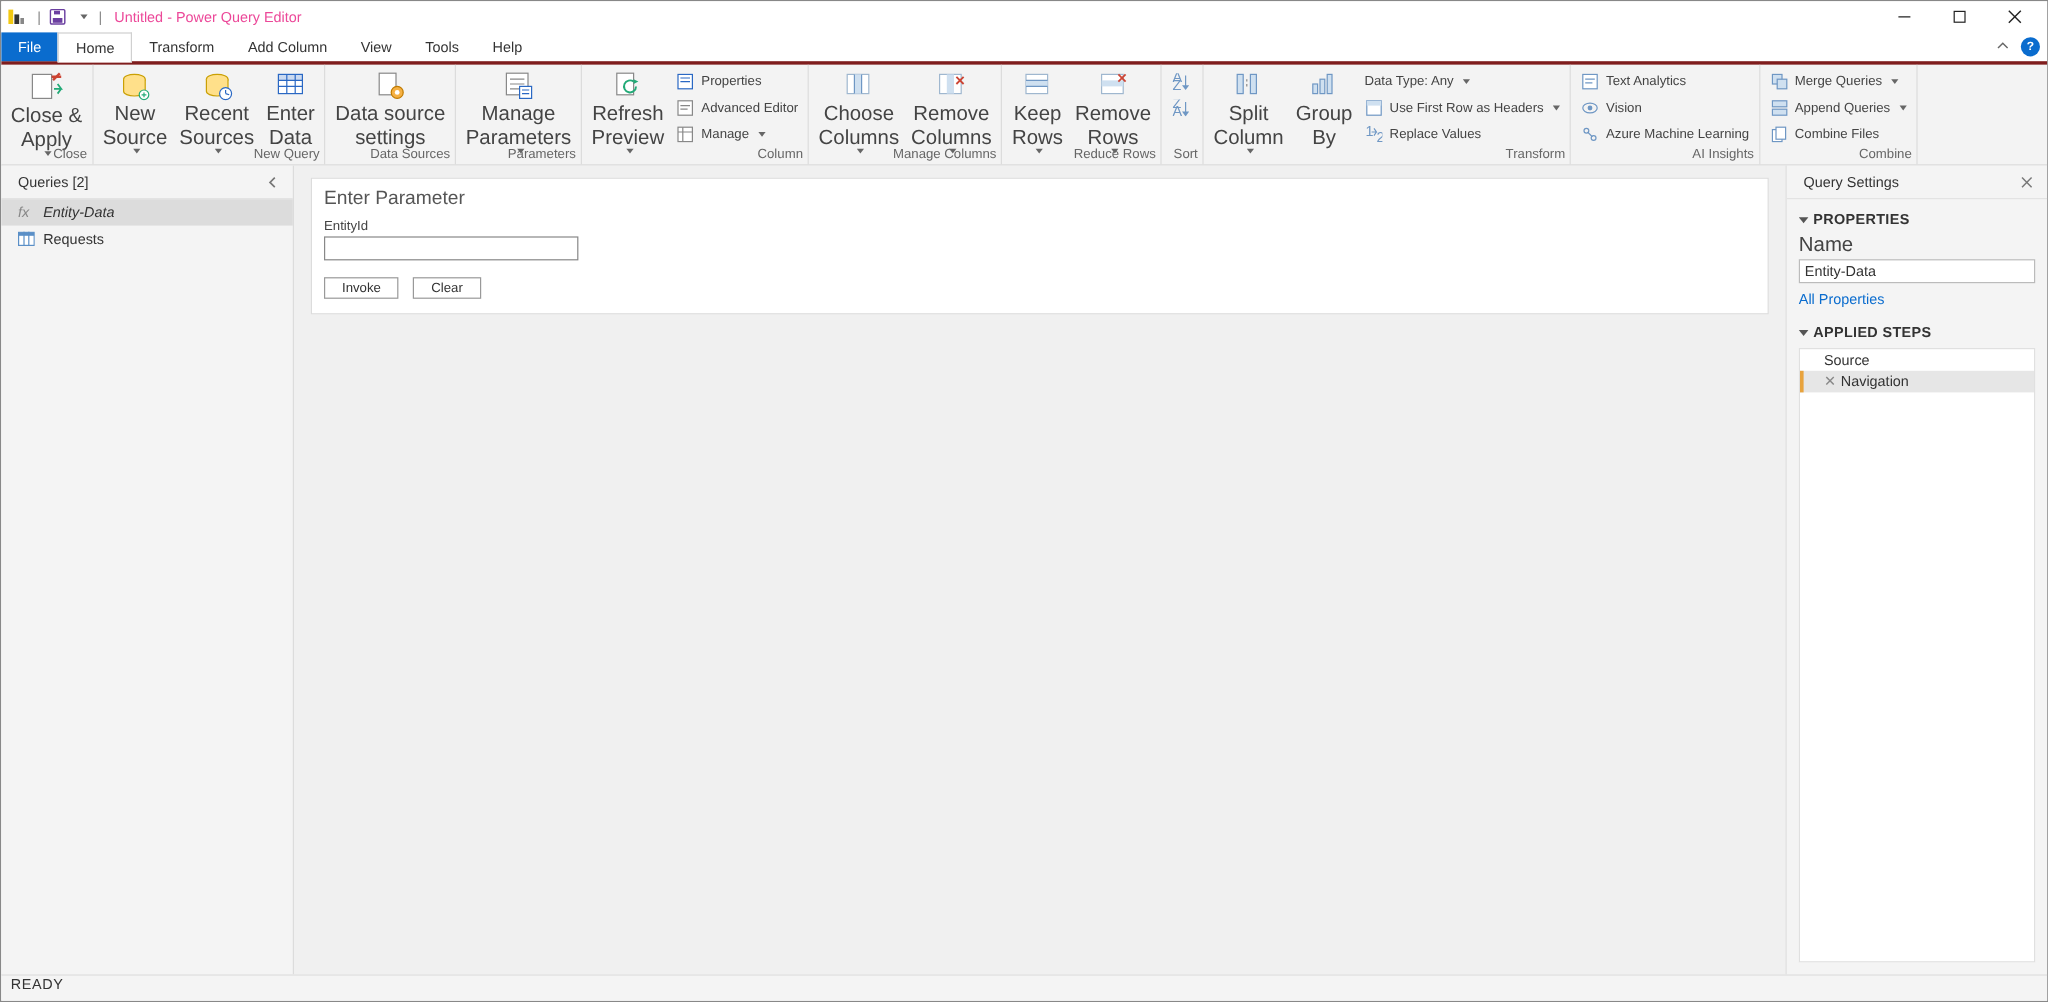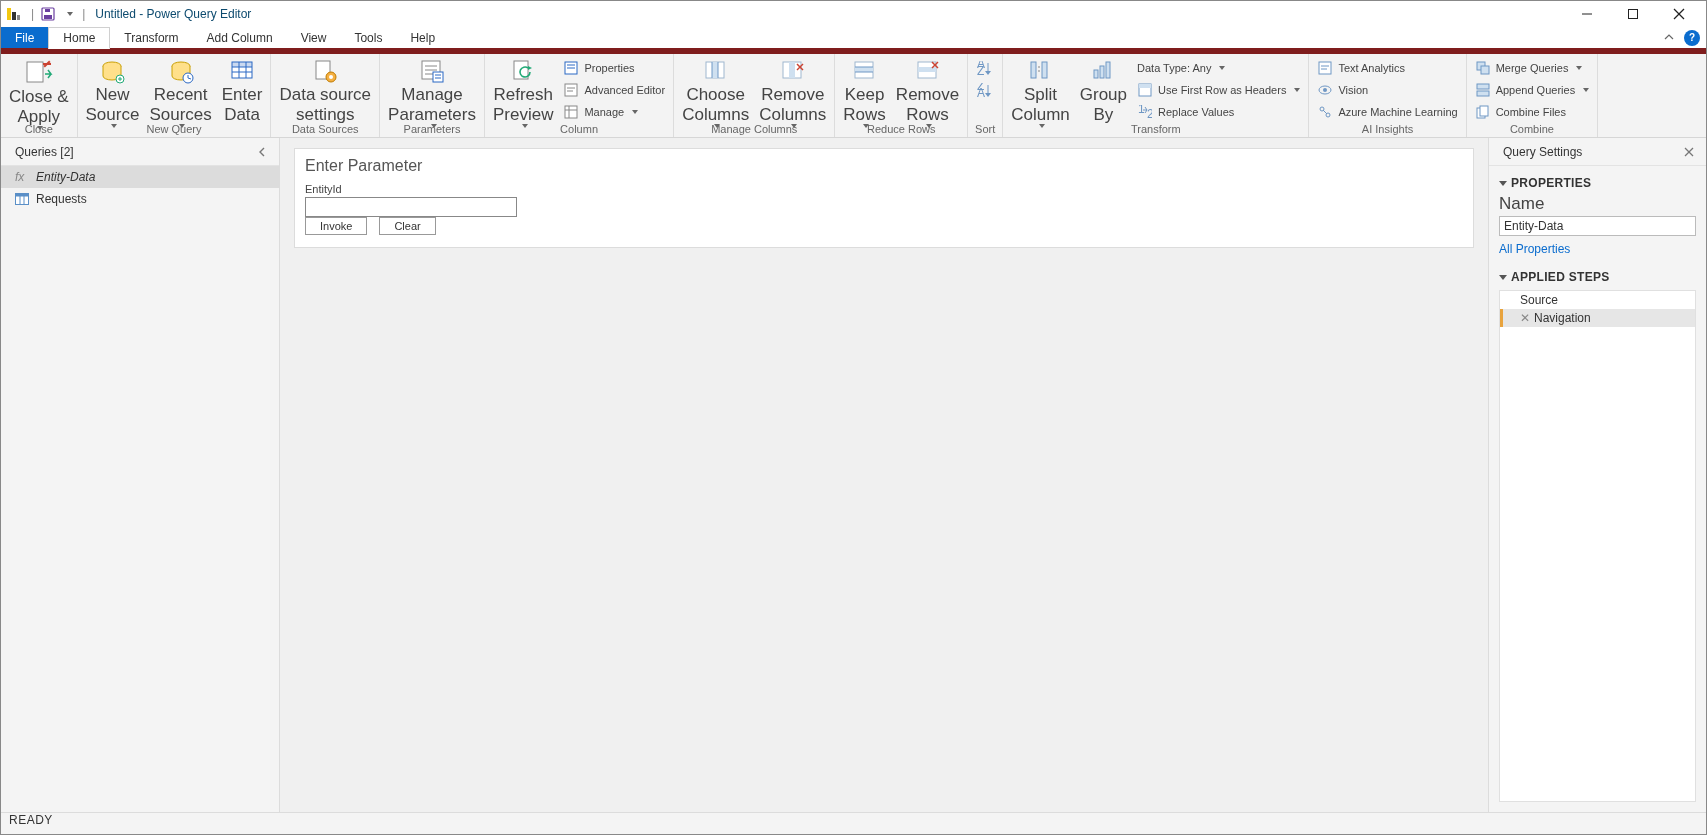--- a/index.html
+++ b/index.html
@@ -1,59 +1,59 @@
 <!DOCTYPE html>
 <html><head>
 <meta charset="utf-8">
 <style>
 * { margin: 0; padding: 0; box-sizing: border-box; font-family: "Segoe UI", Tahoma, sans-serif; font-size: 12px; color: #333; }
 body { background: #fff; width: 1707px; height: 835px; display: flex; flex-direction: column; overflow: hidden; border:1px solid #888;}
 .titlebar { height: 26px; display: flex; align-items: center; padding: 0 4px; background: #fff; }
 .titlebar .app-icon { width: 16px; height: 16px; margin-right: 6px; display:flex;}
 .titlebar .sep { color:#888; margin:0 4px;}
 .titlebar .qat-icon { width:16px; height:16px; margin:0 2px; display:flex; align-items:center; justify-content:center;}
-.titlebar .title { margin-left: 6px; color:#0c4a6e;}
+.titlebar .title { margin-left: 6px; color:#ec4899;}
 .titlebar .spacer { flex:1; }
 .win-btn { width: 46px; height: 26px; display:flex; align-items:center; justify-content:center; color:#333;}
 .win-btn svg{stroke:#222;}
-.menutabs { height: 27px; display:flex; align-items:stretch; border-bottom:6px solid #7f1d1d; background:#fff;}
+.menutabs { height: 27px; display:flex; align-items:stretch; border-bottom:3px solid #7f1d1d; background:#fff;}
 .menutabs .tab { padding: 0 14px; display:flex; align-items:center; color:#444; }
 .menutabs .tab.file { background:#0a6cce; color:#fff; font-weight:400;}
 .menutabs .tab.file span{ color:#fff;}
 .menutabs .tab.active { background:#fff; border:1px solid #d0d0d0; border-bottom:1px solid #fff; margin-bottom:-1px;}
 .menutabs .right { margin-left:auto; display:flex; align-items:center; padding-right:6px; gap:8px;}
 .help-circle{ width:16px; height:16px; border-radius:50%; background:#0a6cce; color:#fff; display:flex; align-items:center; justify-content:center; font-size:10px; font-weight:bold;}
 .ribbon { height: 84px; background:#f3f3f3; border-bottom:1px solid #d6d6d6; display:flex; }
 .rgroup { border-right:1px solid #dcdcdc; display:flex; flex-direction:column; padding:2px 4px 0 4px;}
 .rgroup .buttons { flex:1; display:flex; align-items:flex-start; gap:2px;}
-.rgroup .label { text-align:center; font-size:11px; color:#666; padding:1px 0 2px 0;}
+.rgroup .label { text-align:right; font-size:11px; color:#666; padding:1px 0 2px 0;}
 .bigbtn { display:flex; flex-direction:column; align-items:center; justify-content:flex-start; padding:2px 4px; min-width:44px; height:66px; text-align:center; line-height:1.15;}
 .bigbtn .ic { width:30px; height:30px; margin-bottom:1px; display:flex; align-items:center; justify-content:center;}
 .bigbtn .txt { font-size:17px; color:#444; white-space:pre; }
 .smallstack { display:flex; flex-direction:column; gap:2px; padding-top:2px;}
 .smallbtn { display:flex; align-items:center; gap:5px; padding:1px 4px; height:20px;}
 .smallbtn .ic { width:16px; height:16px; display:flex; align-items:center; justify-content:center;}
 .smallbtn .txt { font-size:11px; color:#444; white-space:nowrap;}
 .dd::after{content:""; display:inline-block; border-left:3px solid transparent; border-right:3px solid transparent; border-top:4px solid #666; margin-left:3px; vertical-align:middle;}
 .sortstack .ic{width:18px;height:18px}
 .content { flex:1; display:flex; min-height:0;}
-.queries-pane { width:279px; background:#f4f4f4; border-right:1px solid #dcdcdc; display:flex; flex-direction:column;}
+.queries-pane { width:244px; background:#f4f4f4; border-right:1px solid #dcdcdc; display:flex; flex-direction:column;}
 .pane-header { height:28px; display:flex; align-items:center; padding:0 10px 0 14px; font-size:13px; color:#444; border-bottom:1px solid #e3e3e3;}
 .pane-header .spacer{flex:1}
 .qitem { height:22px; display:flex; align-items:center; gap:7px; padding:0 10px 0 14px;}
 .qitem.selected { background:#dcdcdc;}
 .qitem .ic{width:14px; height:14px; display:flex; align-items:center; justify-content:center;}
 .qitem .nm{font-size:12px; color:#333;}
 .qitem.selected .nm{font-style:italic;}
 .center { flex:1; background:#f0f0f0; border-right:1px solid #dcdcdc; padding:10px 14px;}
 .param-box{ background:#fff; border:1px solid #dcdcdc; padding:8px 10px 12px 10px; margin-bottom:14px;}
 .param-title{ font-size:16px; color:#555; margin-bottom:8px;}
 .param-label{ font-size:11px; color:#444; margin-bottom:2px;}
 .param-input{ width:212px; height:20px; border:1px solid #888; background:#fff; padding:0 3px; font-size:12px;}
-.param-btns{ display:flex; gap:12px; }
+.param-btns{ display:flex; gap:12px; margin-top:14px;}
 .pbtn{ border:1px solid #999; background:#fff; padding:2px 14px; font-size:11px; color:#333;}
 .sig{ font-size:13px; color:#444; background:#fff; border:1px solid #dcdcdc; padding:8px 10px;}
 .sig .mono{ font-family:Consolas,monospace;}
 .settings-pane { width:217px; background:#f4f4f4; display:flex; flex-direction:column; padding:0 0 0 0;}
 .section{ padding:4px 10px;}
 .sect-head{ font-size:11px; font-weight:600; color:#555; letter-spacing:.3px; display:flex; align-items:center; gap:4px; margin:6px 0 4px 0;}
 .tri{ width:0;height:0;border-left:4px solid transparent;border-right:4px solid transparent;border-top:5px solid #555;}
 .name-input{ width:100%; border:1px solid #bbb; background:#fff; padding:2px 4px; font-size:12px;}
 .link{ color:#0a6cce; font-size:12px; margin-top:6px; display:inline-block;}
 .steps{ border:1px solid #e0e0e0; background:#fff; margin-top:2px;}

